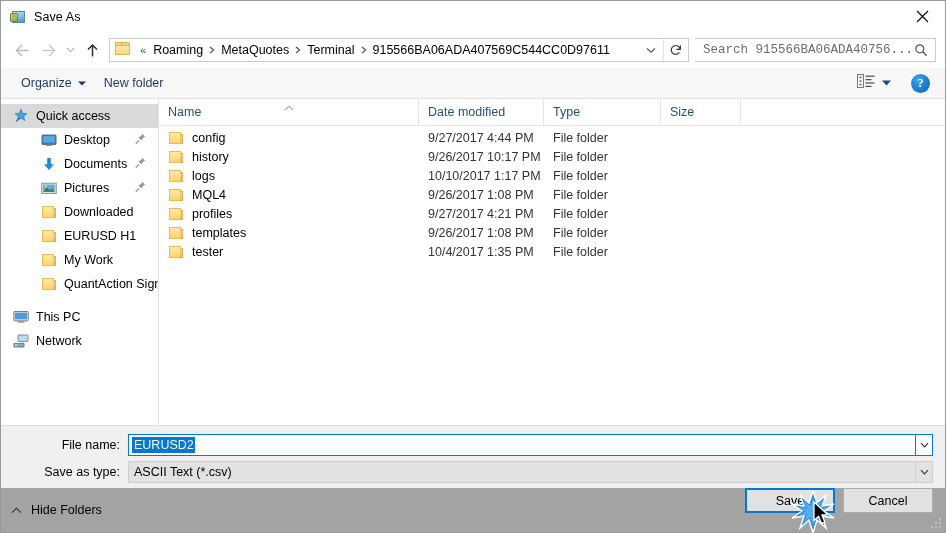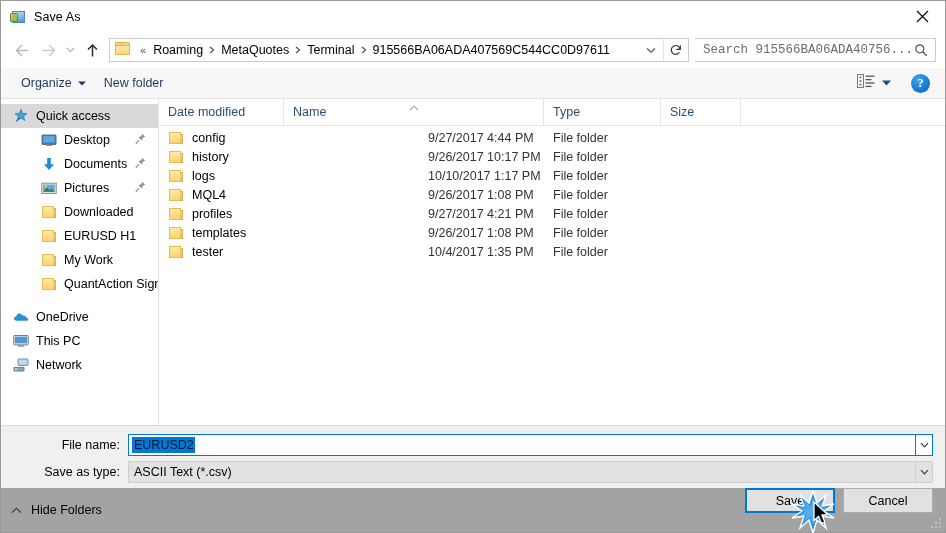--- a/index.html
+++ b/index.html
@@ -222,21 +222,21 @@
   .form-field {
     flex: 1 1 auto; height: 22px; margin-right: 12px;
     display: flex; align-items: center; position: relative;
   }
   .fn-input {
     flex: 1 1 auto; height: 22px; background: #fff;
     border: 1px solid #0078d7;
     display: flex; align-items: center; padding-left: 3px;
   }
   .fn-value {
-    background: #0078d7; color: #0f172a; font-size: 12.5px;
+    background: #0078d7; color: #fef9c3; font-size: 12.5px;
     padding: 1px 1px 1px 2px; line-height: 14px;
   }
   .fn-drop {
     width: 17px; flex: 0 0 17px; height: 22px; background: #fff;
     border: 1px solid #0078d7; border-left: none;
     display: flex; align-items: center; justify-content: center;
   }
   .type-input {
     flex: 1 1 auto; height: 22px; background: #e2e2e2;
     border: 1px solid #cfcfcf;
@@ -517,28 +517,20 @@
           <span class="fico">
               <span class="b1"></span>
               <span class="b2"></span>
             </span>
         </span>
         <span class="sb-label">QuantAction Signal</span>
       </div>
 
       <div class="sb-gap"></div>
 
-      <div class="sb-item">
-        <span class="sb-ico">
-          <svg width="16" height="12" viewBox="0 0 16 12">
-            <path d="M4 9.8 C1.8 9.8 0.8 8.4 1 7.2 C1.2 6 2.3 5.3 3.3 5.4 C3.5 3.6 5 2.4 6.7 2.6 C8 2.7 8.9 3.6 9.3 4.6 C10.9 4.1 12.9 4.9 13.4 6.6 C14.6 6.7 15.3 7.6 15.2 8.5 C15.1 9.4 14.3 9.8 13.4 9.8 Z" fill="#2b8fd4"></path>
-          </svg>
-        </span>
-        <span class="sb-label">OneDrive</span>
-      </div>
 
       <div class="sb-item">
         <span class="sb-ico">
           <svg width="16" height="14" viewBox="0 0 16 14">
             <rect x="0.8" y="1.5" width="14.4" height="9.4" rx="0.6" fill="#e4e4e4" stroke="#7b7b7b" stroke-width="1"></rect>
             <rect x="2" y="2.7" width="12" height="6.6" fill="#4c9ad6"></rect>
             <rect x="4.6" y="11.2" width="6.8" height="1.6" fill="#9a9a9a"></rect>
           </svg>
         </span>
         <span class="sb-label">This PC</span>
@@ -551,30 +543,30 @@
             <path d="M1 9.4 L11 9.4 L11 13 L1 13 Z" fill="#8fa8b8" stroke="#5e7686" stroke-width="0.9"></path>
             <circle cx="3" cy="11.2" r="0.9" fill="#e9f2f8"></circle>
           </svg>
         </span>
         <span class="sb-label">Network</span>
       </div>
     </div>
 
     <div class="listpane">
       <div class="list-header">
-        <div class="lh-cell lh-date">
-          <span>Date modified</span>
-        </div>
         <div class="lh-cell lh-name">
           <span class="sort-caret">
             <svg width="10" height="6" viewBox="0 0 10 6">
                 <path d="M1 5 L5 1.2 L9 5" fill="none" stroke="#9aa6b2" stroke-width="1.1"></path>
               </svg>
           </span>
           <span>Name</span>
+        </div>
+        <div class="lh-cell lh-date">
+          <span>Date modified</span>
         </div>
         <div class="lh-cell lh-type">
           <span>Type</span>
         </div>
         <div class="lh-cell lh-size">
           <span>Size</span>
         </div>
         <div class="lh-cell lh-rest"></div>
       </div>
 

